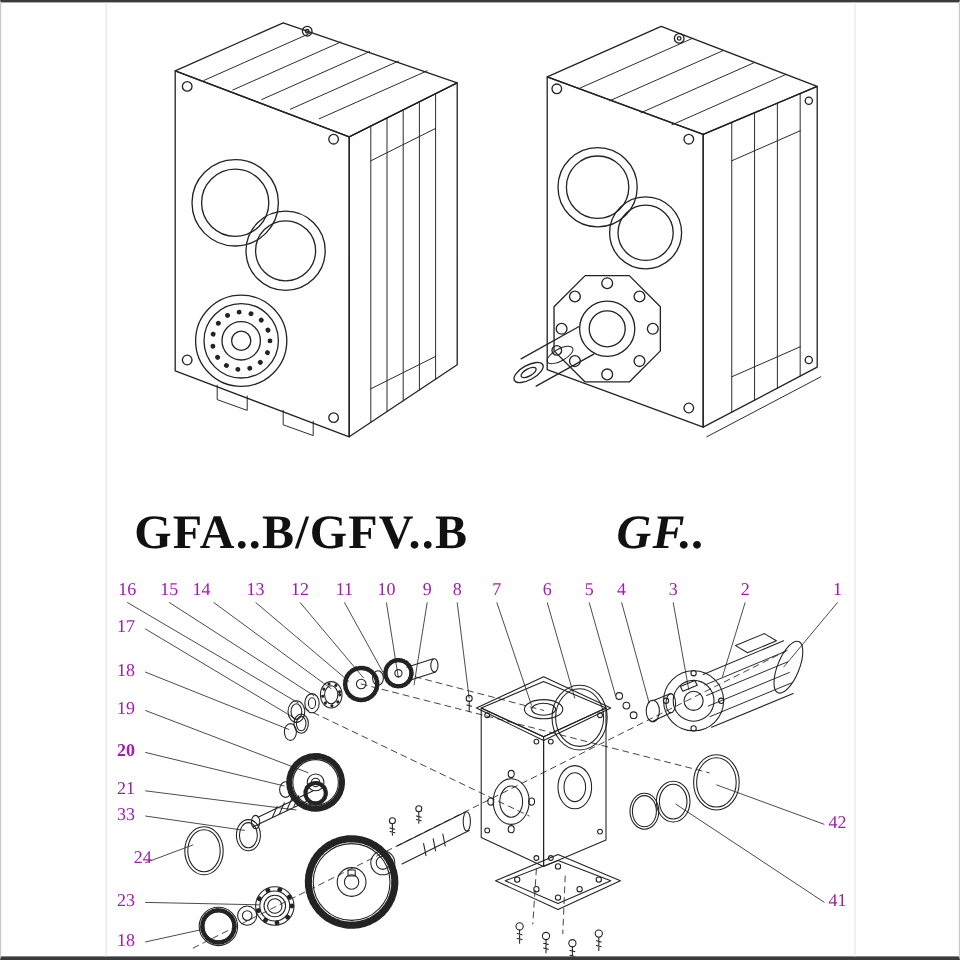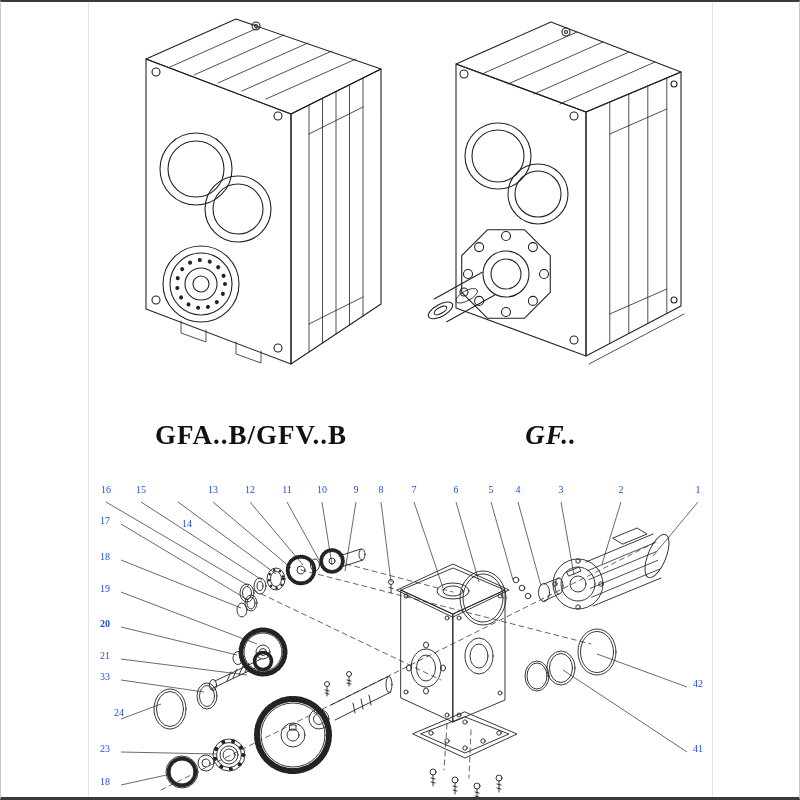--- a/index.html
+++ b/index.html
@@ -6,25 +6,25 @@
   html,body { width:800px; height:800px; }
   body { background:#f4f4f4; font-family:"Liberation Serif", serif; }
   .page {
     position:relative; width:800px; height:800px; background:#ffffff;
     border-top:2px solid #3a3a3a; border-bottom:3px solid #3a3a3a;
     border-left:1px solid #c9c9c9; border-right:1px solid #c9c9c9;
     overflow:hidden;
   }
   .edge-line { position:absolute; top:0; width:1px; height:800px; background:#e6e6e6; }
   .model-label {
-    position:absolute; font-weight:700; font-size:27px; letter-spacing:1px;
+    position:absolute; font-weight:700; font-size:40px; letter-spacing:1px;
     color:#111; text-align:center; white-space:nowrap;
   }
   .callout {
-    position:absolute; font-size:10px; color:#1d4ed8;
+    position:absolute; font-size:15px; color:#a21caf;
     transform:translateX(-50%); white-space:nowrap; line-height:1;
   }
   svg { position:absolute; overflow:visible; }
   .ln { fill:none; stroke:#232323; stroke-width:1.1; stroke-linejoin:round; stroke-linecap:round; }
   .thin { stroke-width:0.8; }
   .leader { fill:none; stroke:#2a2a2a; stroke-width:0.7; }
   .dash { stroke-dasharray:5 4; stroke-width:0.7; }
   .p { stroke-width:0.9; }
   .teeth   { stroke-dasharray:2.2 2;   stroke-width:5;   fill:none; }
   .teeth-l { stroke-dasharray:2.4 2.1; stroke-width:6;   fill:none; }
@@ -296,21 +296,21 @@
         <circle cx="600" cy="112" r="2.2"></circle>
       <path d="M585,90 L652,62 M592,134 L660,106"></path>
       <ellipse cx="656" cy="84" rx="9" ry="23" transform="rotate(22 656 84)"></ellipse>
       <path class="thin" d="M586.4,98.8 L653.6,70.8 M587.8,107.6 L655.2,79.6 M589.2,116.4 L656.8,88.4 M590.6,125.2 L658.4,97.2"></path>
       <path d="M612,66 L636,56 L646,62 L622,72 Z"></path>
     </g>
   </svg>
 
   <span class="callout" style="left:105px; top:483px;">16</span>
   <span class="callout" style="left:140px; top:483px;">15</span>
-  <span class="callout" style="left:186px; top:483px;margin-top:34px;">14</span>
+  <span class="callout" style="left:167px; top:483px;">14</span>
   <span class="callout" style="left:212px; top:483px;">13</span>
   <span class="callout" style="left:249px; top:483px;">12</span>
   <span class="callout" style="left:286px; top:483px;">11</span>
   <span class="callout" style="left:321px; top:483px;">10</span>
   <span class="callout" style="left:355px; top:483px;">9</span>
   <span class="callout" style="left:380px; top:483px;">8</span>
   <span class="callout" style="left:413px; top:483px;">7</span>
   <span class="callout" style="left:455px; top:483px;">6</span>
   <span class="callout" style="left:490px; top:483px;">5</span>
   <span class="callout" style="left:517px; top:483px;">4</span>

